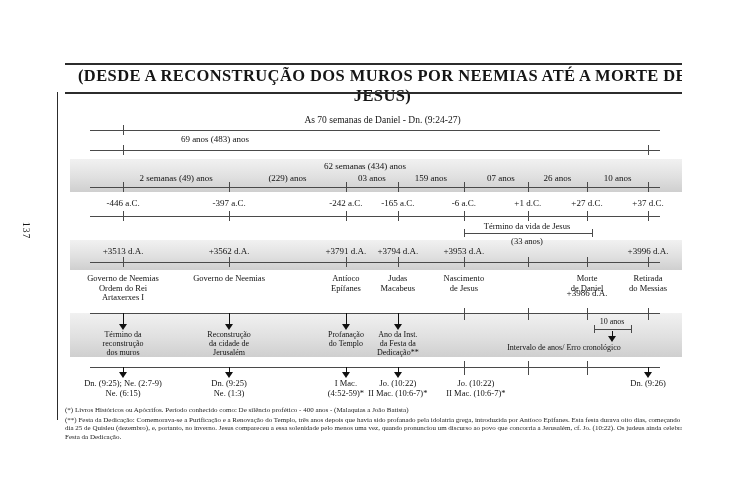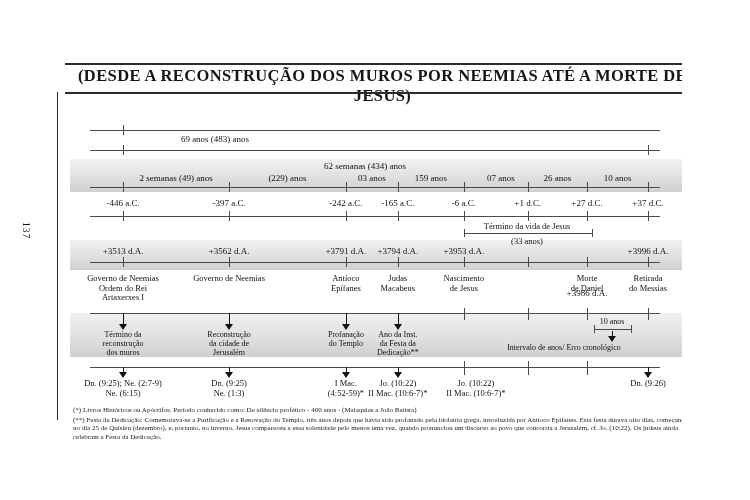--- a/index.html
+++ b/index.html
@@ -18,40 +18,41 @@
   #main-title{position:absolute;left:65px;width:635px;top:66px;text-align:center;
               font-weight:bold;font-size:16.5px;letter-spacing:.4px;}
   #diagram-heading{position:absolute;left:65px;width:635px;top:99px;text-align:center;
                    font-weight:bold;font-size:12px;}
   #diagram-heading span{border-bottom:1.5px solid #111;padding:0 2px;}
   #diagram-subtitle{position:absolute;left:65px;width:635px;top:115px;text-align:center;font-size:9.5px;}
   .s9{font-size:9px;line-height:10px;}
   .s85{font-size:8.5px;line-height:9.5px;}
   .s8{font-size:8px;line-height:9px;}
   #footnotes{position:absolute;left:65px;width:632px;top:406px;font-size:7px;line-height:8.6px;color:#222;}
-  #footnotes p{margin:0 0 1px 8px;}
+  #footnotes p{margin:0 0 1px 0;}
   #side-title{position:absolute;left:711px;top:62px;transform-origin:top left;transform:rotate(90deg);
               font-style:italic;font-variant:small-caps;font-size:11.5px;letter-spacing:.6px;white-space:nowrap;}
   #author-name{position:absolute;left:712px;top:383px;transform-origin:top left;transform:rotate(90deg);
                font-size:10px;white-space:nowrap;}
   #page-number{position:absolute;left:31px;top:222px;transform-origin:top left;transform:rotate(90deg);
                font-size:9.5px;letter-spacing:1px;}
 </style>
 </head>
 <body>
 
 <div id="page">
 
   <div class="vrule" style="left:57px;top:92px;height:328px;"></div>
   <div id="page-number">137</div>
 
   <div class="rule" style="left:65px;top:63px;width:635px;"></div>
   <div id="main-title">(DESDE A RECONSTRUÇÃO DOS MUROS POR NEEMIAS ATÉ A MORTE DE JESUS)</div>
   <div class="rule" style="left:65px;top:92px;width:635px;"></div>
 
+  <div id="diagram-subtitle">As 70 semanas de Daniel - Dn. (9:24-27)</div>
 
   <div class="band" style="top:159px;height:33px;"></div>
   <div class="band" style="top:240px;height:30px;"></div>
   <div class="band" style="top:313px;height:44px;"></div>
 
   <div id="diagram-layer">
       <div class="hline" style="left: 90px; top: 130px; width: 570px;"></div>
       <div class="tick" style="left: 123.06px; top: 125px; height: 10px;"></div>
       <div class="lbl s9" style="left: 215px; top: 134px;">69 anos (483) anos</div>
       <div class="hline" style="left: 90px; top: 150px; width: 570px;"></div>

